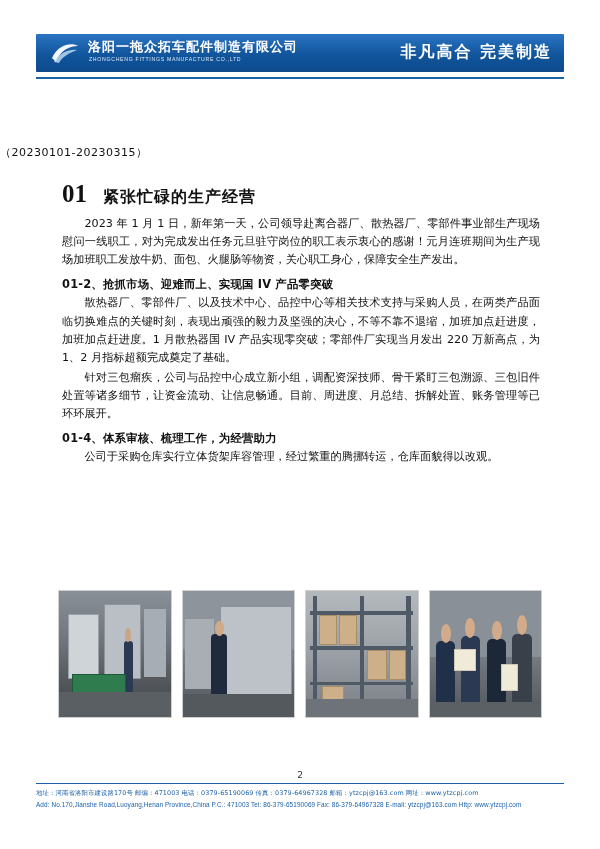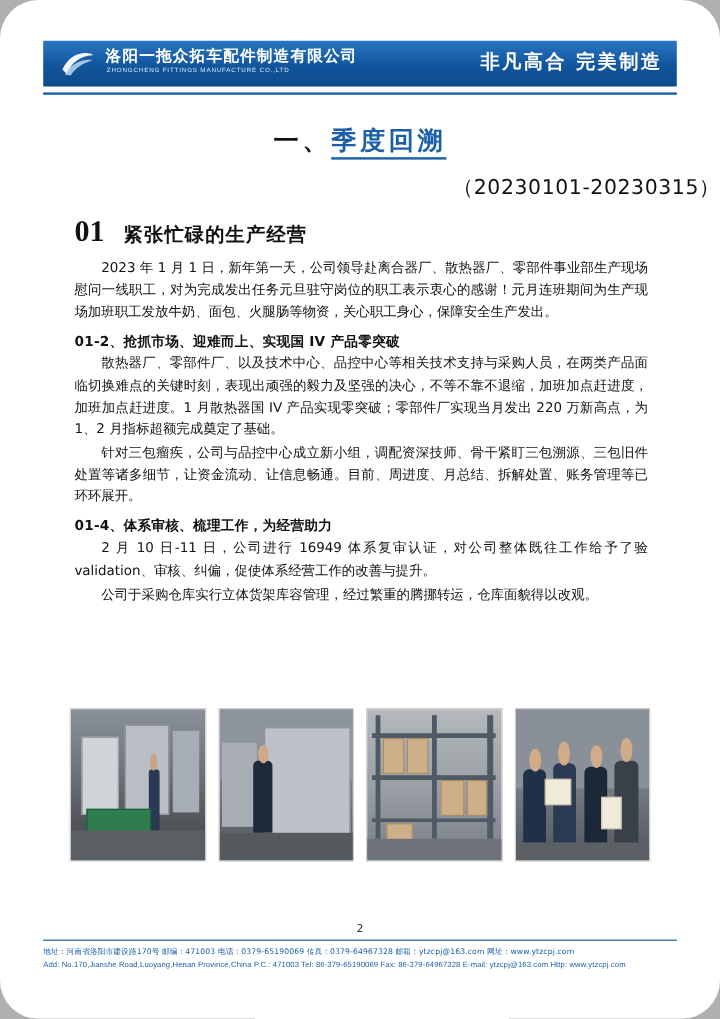--- a/index.html
+++ b/index.html
@@ -11,21 +11,20 @@
     font-family: "Liberation Sans", sans-serif;
   }
   .page {
     position: relative;
     width: 600px;
     height: 849px;
     background: #ffffff;
     margin: 0 auto;
     overflow: hidden;
     box-sizing: border-box;
-    border-radius: 32px;
   }
   
   .header {
     position: absolute;
     left: 36px;
     top: 34px;
     width: 528px;
     height: 46px;
   }
   .header-band {
@@ -98,23 +97,23 @@
   .doc-title .t-black { color: #111; }
   .doc-title .t-blue {
     color: #1a5fa8;
     border-bottom: 2px solid #1a5fa8;
     padding-bottom: 2px;
   }
   .doc-subtitle {
     position: absolute;
     top: 145px;
     left: 0; right: 0;
-    text-align: right;
-    font-family: "DejaVu Sans", sans-serif;
-    font-size: 17px;
+    text-align: left;
+    font-family: "DejaVu Sans", sans-serif;
+    font-size: 11px;
     color: #111;
     letter-spacing: 0.5px;
   }
   
   .section-head {
     position: absolute;
     left: 62px;
     top: 180px;
     display: flex;
     align-items: baseline;
@@ -320,40 +319,36 @@
           <path d="M4 22 C10 12, 20 9, 27 10 C19 13, 12 17, 9 23 Z" fill="#bcd8f2" opacity="0.85"></path>
         </svg>
       </div>
       <div class="company-cn">洛阳一拖众拓车配件制造有限公司</div>
       <div class="company-en">ZHONGCHENG FITTINGS MANUFACTURE CO.,LTD</div>
       <div class="slogan">非凡高合  完美制造</div>
     </div>
     <div class="header-rule"></div>
   </div>
 
-  <div class="doc-title">
-    <span class="t-black">一、</span><span class="t-blue">季度回溯</span>
-  </div>
   <div class="doc-subtitle">（20230101-20230315）</div>
 
   <div class="section-head">
     <span class="section-num">01</span>
     <span class="section-title">紧张忙碌的生产经营</span>
   </div>
 
   <div class="body">
     <div class="para">2023 年 1 月 1 日，新年第一天，公司领导赴离合器厂、散热器厂、零部件事业部生产现场慰问一线职工，对为完成发出任务元旦驻守岗位的职工表示衷心的感谢！元月连班期间为生产现场加班职工发放牛奶、面包、火腿肠等物资，关心职工身心，保障安全生产发出。</div>
 
     <div class="sub-head">01-2、抢抓市场、迎难而上、实现国 IV 产品零突破</div>
     <div class="para">散热器厂、零部件厂、以及技术中心、品控中心等相关技术支持与采购人员，在两类产品面临切换难点的关键时刻，表现出顽强的毅力及坚强的决心，不等不靠不退缩，加班加点赶进度，加班加点赶进度。1 月散热器国 IV 产品实现零突破；零部件厂实现当月发出 220 万新高点，为 1、2 月指标超额完成奠定了基础。</div>
 
     <div class="para">针对三包瘤疾，公司与品控中心成立新小组，调配资深技师、骨干紧盯三包溯源、三包旧件处置等诸多细节，让资金流动、让信息畅通。目前、周进度、月总结、拆解处置、账务管理等已环环展开。</div>
 
     <div class="sub-head">01-4、体系审核、梳理工作，为经营助力</div>
-    <div class="para">2 月 10 日-11 日，公司进行 16949 体系复审认证，对公司整体既往工作给予了验validation、审核、纠偏，促使体系经营工作的改善与提升。</div>
 
     <div class="para">公司于采购仓库实行立体货架库容管理，经过繁重的腾挪转运，仓库面貌得以改观。</div>
   </div>
 
   <div class="photos">
     <div class="photo p1">
       <div class="mach-a"></div>
       <div class="mach-b"></div>
       <div class="mach-c"></div>
       <div class="person"></div>

